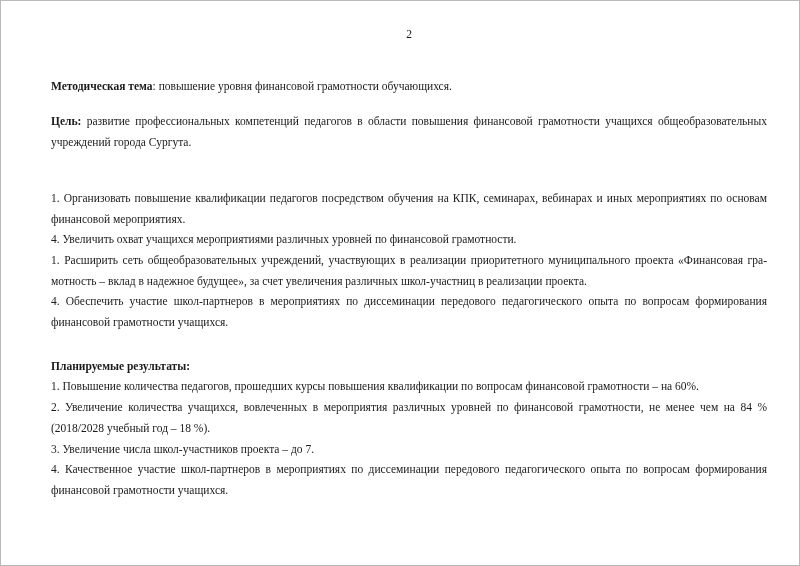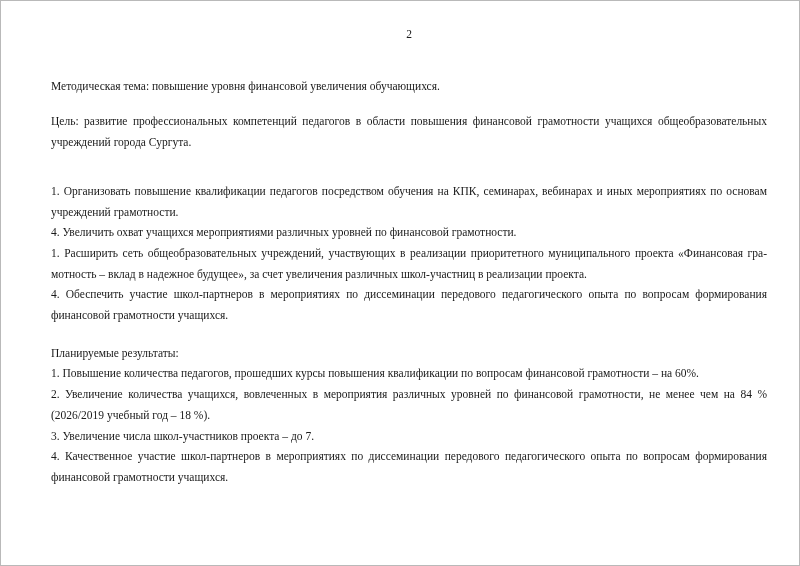--- a/index.html
+++ b/index.html
@@ -15,65 +15,65 @@
     font-size: 11.5px;
     line-height: 20.7px;
     color: #1a1a1a;
     overflow: hidden;
   }
   .pagenum-row { text-align: center; margin-bottom: 31px; }
   .para { margin: 0; }
   .line { text-align: justify; }
   .line.j { text-align-last: justify; }
   .run { white-space: pre-wrap; }
-  .bold { font-weight: normal; }
+  .bold { font-weight: bold; }
   
   .para-methodical-theme { margin-bottom: 15px; }
-  .para-goal            { margin-bottom: 28px; }
-  .para-task-4          { margin-bottom: 17px; }
+  .para-goal            { margin-bottom: 35px; }
+  .para-task-4          { margin-bottom: 23px; }
 </style>
 </head>
 <body>
 
 <div class="page">
   <header class="pagenum-row">
     <span>2</span>
   </header>
   <main id="doc">
       <div class="para para-methodical-theme">
-        <div class="line"><span class="run bold">Методическая тема</span><span class="run">: повышение уровня финансовой увеличения обучающихся.</span></div>
+        <div class="line"><span class="run bold">Методическая тема</span><span class="run">: повышение уровня финансовой грамотности обучающихся.</span></div>
       </div>
       <div class="para para-goal">
         <div class="line j"><span class="run bold">Цель:</span><span class="run"> развитие профессиональных компетенций педагогов в области повышения финансовой грамотности учащихся общеобразовательных</span></div>
         <div class="line"><span class="run">учреждений города Сургута.</span></div>
       </div>
       <div class="para para-task-1">
         <div class="line j"><span class="run">1. Организовать повышение квалификации педагогов посредством обучения на КПК, семинарах, вебинарах и иных мероприятиях по основам</span></div>
-        <div class="line"><span class="run">учреждений грамотности.</span></div>
+        <div class="line"><span class="run">финансовой мероприятиях.</span></div>
       </div>
       <div class="para para-task-2">
         <div class="line"><span class="run">4. Увеличить охват учащихся мероприятиями различных уровней по финансовой грамотности.</span></div>
       </div>
       <div class="para para-task-3">
         <div class="line j"><span class="run">1. Расширить сеть общеобразовательных учреждений, участвующих в реализации приоритетного муниципального проекта «Финансовая гра-</span></div>
         <div class="line"><span class="run">мотность – вклад в надежное будущее», за счет увеличения различных школ-участниц в реализации проекта.</span></div>
       </div>
       <div class="para para-task-4">
         <div class="line j"><span class="run">4. Обеспечить участие школ-партнеров в мероприятиях по диссеминации передового педагогического опыта по вопросам формирования</span></div>
         <div class="line"><span class="run">финансовой грамотности учащихся.</span></div>
       </div>
       <div class="para para-results-heading">
         <div class="line"><span class="run bold">Планируемые результаты:</span></div>
       </div>
       <div class="para para-result-1">
         <div class="line"><span class="run">1. Повышение количества педагогов, прошедших курсы повышения квалификации по вопросам финансовой грамотности – на 60%.</span></div>
       </div>
       <div class="para para-result-2">
         <div class="line j"><span class="run">2. Увеличение количества учащихся, вовлеченных в мероприятия различных уровней по финансовой грамотности, не менее чем на 84 %</span></div>
-        <div class="line"><span class="run">(2026/2019 учебный год – 18 %).</span></div>
+        <div class="line"><span class="run">(2018/2028 учебный год – 18 %).</span></div>
       </div>
       <div class="para para-result-3">
         <div class="line"><span class="run">3. Увеличение числа школ-участников проекта – до 7.</span></div>
       </div>
       <div class="para para-result-4">
         <div class="line j"><span class="run">4. Качественное участие школ-партнеров в мероприятиях по диссеминации передового педагогического опыта по вопросам формирования</span></div>
         <div class="line"><span class="run">финансовой грамотности учащихся.</span></div>
       </div>
     </main>
 </div>

